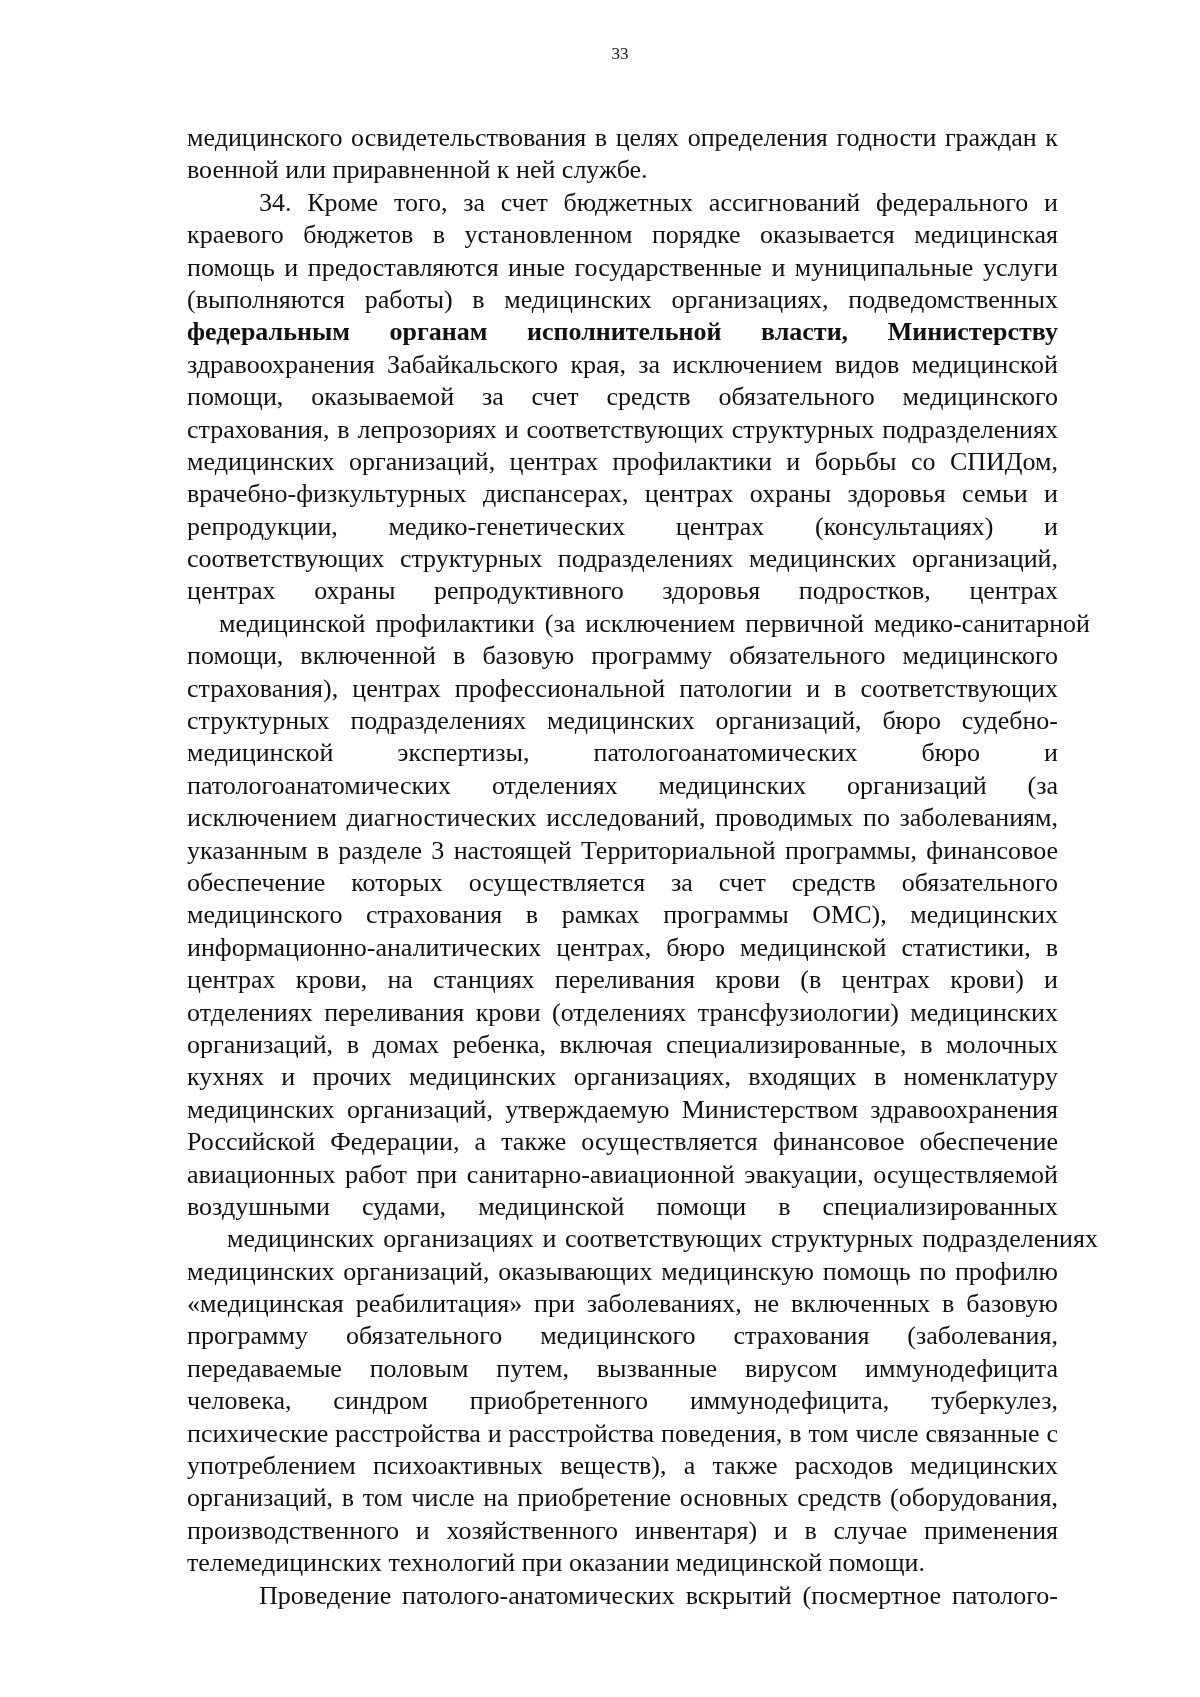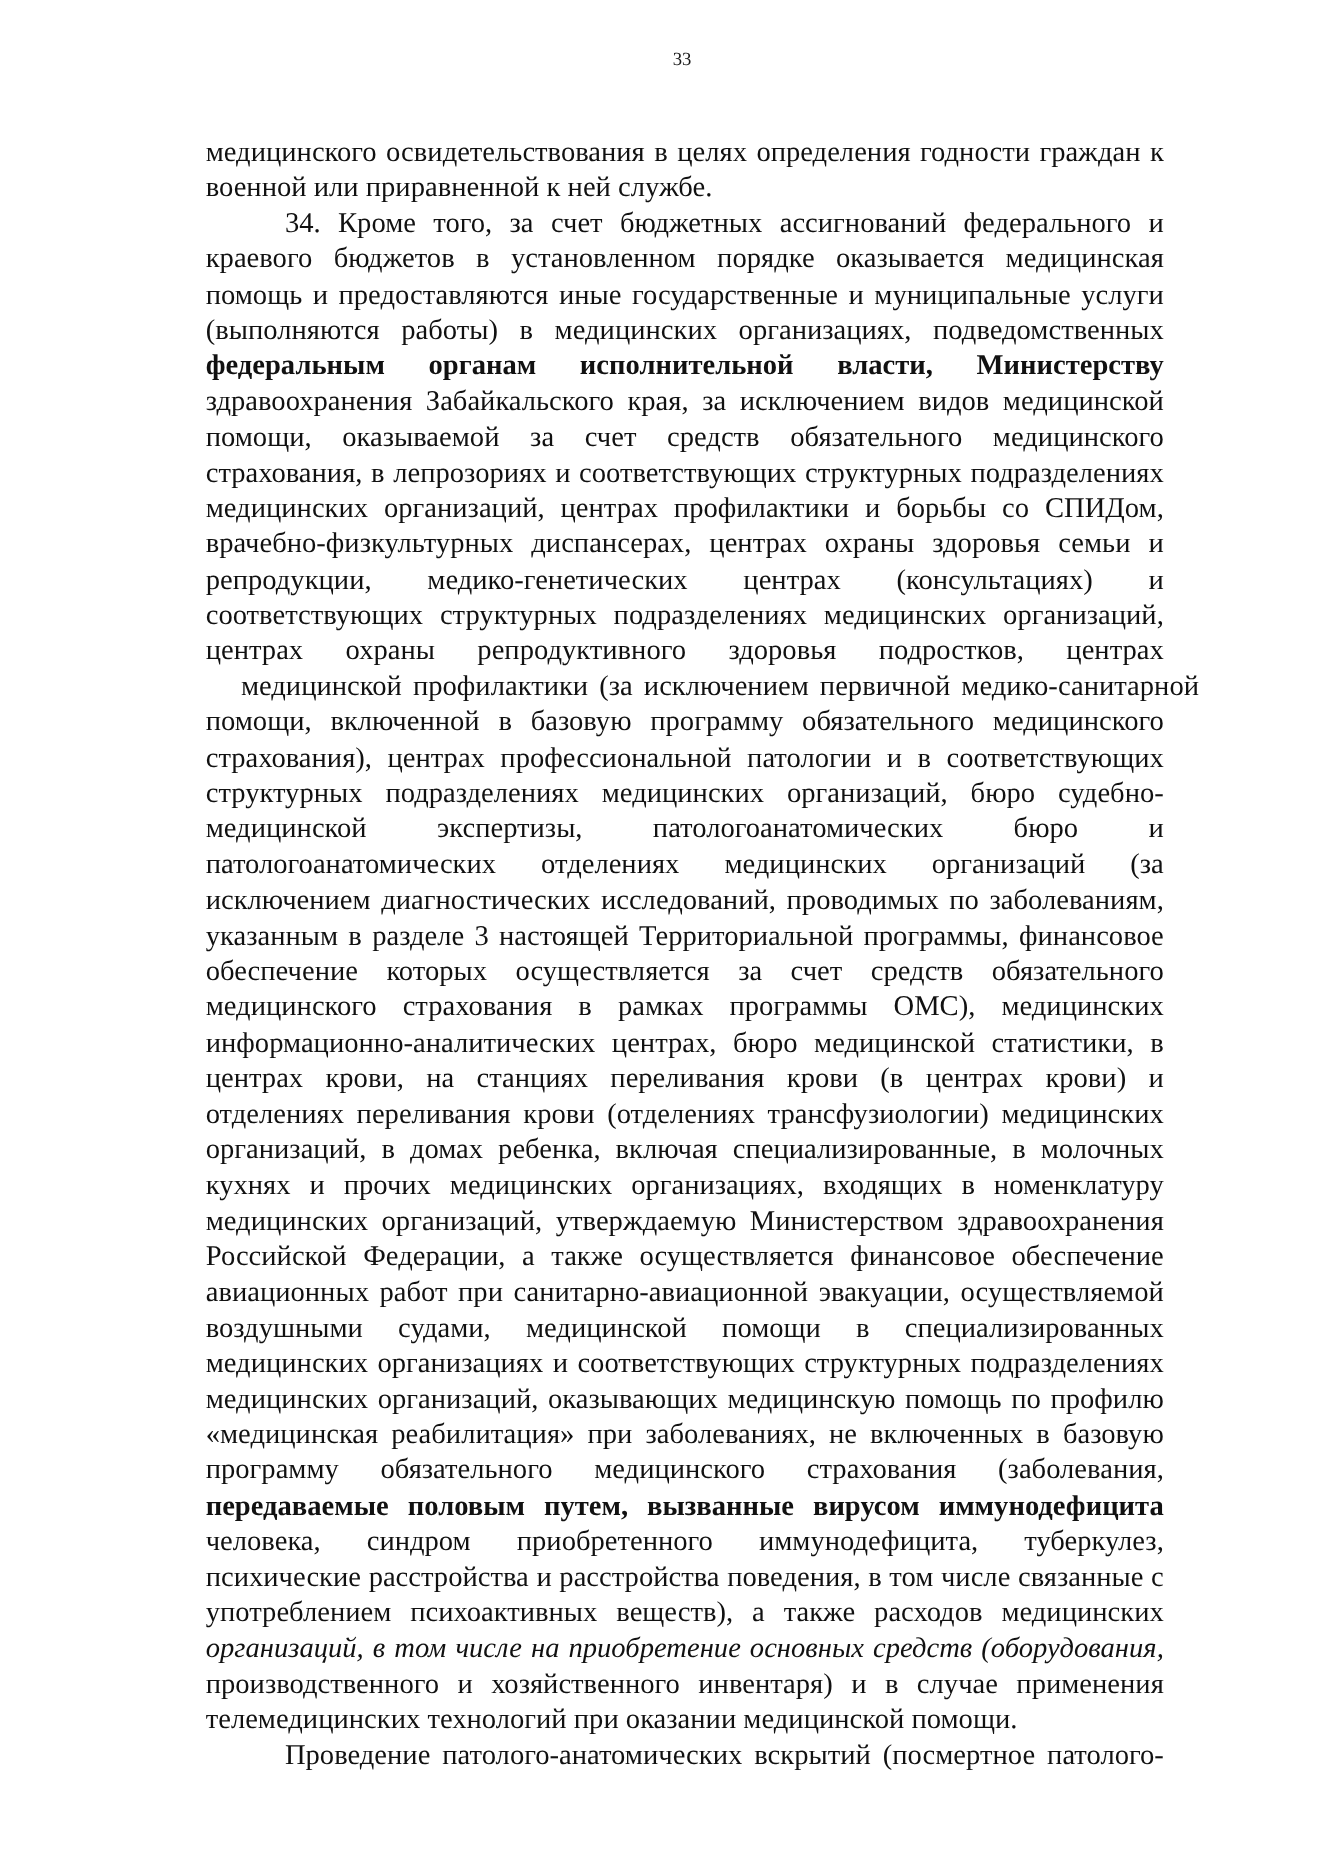--- a/index.html
+++ b/index.html
@@ -53,25 +53,25 @@
     <span class="line" style="width: 871px; display: block; box-sizing: border-box;">медицинского страхования в рамках программы ОМС), медицинских</span>
     <span class="line" style="width: 871px; display: block; box-sizing: border-box;">информационно-аналитических центрах, бюро медицинской статистики, в</span>
     <span class="line" style="width: 871px; display: block; box-sizing: border-box;">центрах крови, на станциях переливания крови (в центрах крови) и</span>
     <span class="line" style="width: 871px; display: block; box-sizing: border-box;">отделениях переливания крови (отделениях трансфузиологии) медицинских</span>
     <span class="line" style="width: 871px; display: block; box-sizing: border-box;">организаций, в домах ребенка, включая специализированные, в молочных</span>
     <span class="line" style="width: 871px; display: block; box-sizing: border-box;">кухнях и прочих медицинских организациях, входящих в номенклатуру</span>
     <span class="line" style="width: 871px; display: block; box-sizing: border-box;">медицинских организаций, утверждаемую Министерством здравоохранения</span>
     <span class="line" style="width: 871px; display: block; box-sizing: border-box;">Российской Федерации, а также осуществляется финансовое обеспечение</span>
     <span class="line" style="width: 871px; display: block; box-sizing: border-box;">авиационных работ при санитарно-авиационной эвакуации, осуществляемой</span>
     <span class="line" style="width: 871px; display: block; box-sizing: border-box;">воздушными судами, медицинской помощи в специализированных</span>
-    <span class="line" style="width: 871px; display: block; box-sizing: border-box;">медицинских организациях и соответствующих структурных подразделениях</span>
+    <span class="line" style="width: 871px; display: block; box-sizing: border-box; margin-left: 40px;">медицинских организациях и соответствующих структурных подразделениях</span>
     <span class="line" style="width: 871px; display: block; box-sizing: border-box;">медицинских организаций, оказывающих медицинскую помощь по профилю</span>
     <span class="line" style="width: 871px; display: block; box-sizing: border-box;">«медицинская реабилитация» при заболеваниях, не включенных в базовую</span>
     <span class="line" style="width: 871px; display: block; box-sizing: border-box;">программу обязательного медицинского страхования (заболевания,</span>
-    <span class="line" style="width: 871px; display: block; box-sizing: border-box; font-weight: bold;">передаваемые половым путем, вызванные вирусом иммунодефицита</span>
+    <span class="line" style="width: 871px; display: block; box-sizing: border-box;">передаваемые половым путем, вызванные вирусом иммунодефицита</span>
     <span class="line" style="width: 871px; display: block; box-sizing: border-box;">человека, синдром приобретенного иммунодефицита, туберкулез,</span>
     <span class="line" style="width: 871px; display: block; box-sizing: border-box;">психические расстройства и расстройства поведения, в том числе связанные с</span>
     <span class="line" style="width: 871px; display: block; box-sizing: border-box;">употреблением психоактивных веществ), а также расходов медицинских</span>
-    <span class="line" style="width: 871px; display: block; box-sizing: border-box; font-style: italic;">организаций, в том числе на приобретение основных средств (оборудования,</span>
+    <span class="line" style="width: 871px; display: block; box-sizing: border-box;">организаций, в том числе на приобретение основных средств (оборудования,</span>
     <span class="line" style="width: 871px; display: block; box-sizing: border-box;">производственного и хозяйственного инвентаря) и в случае применения</span>
     <span class="line last" style="width: 871px; display: block; box-sizing: border-box;">телемедицинских технологий при оказании медицинской помощи.</span>
     <span class="line indent" style="width: 871px; display: block; box-sizing: border-box;">Проведение патолого-анатомических вскрытий (посмертное патолого-</span>
   </div>
 
 </body></html>

